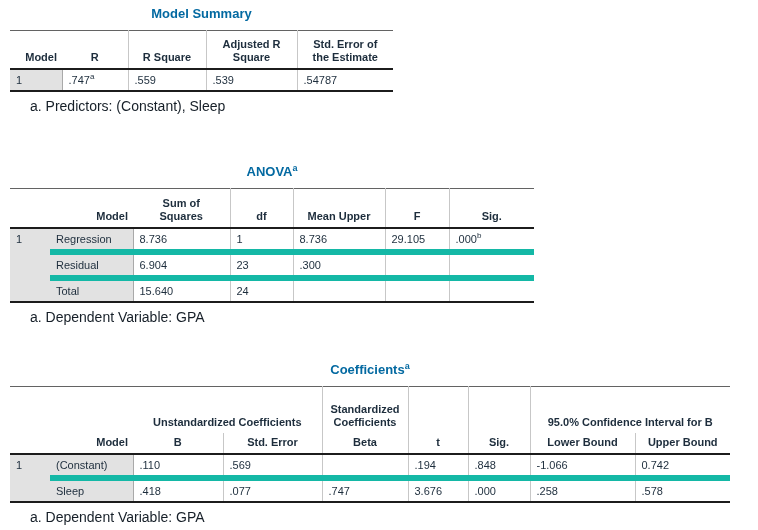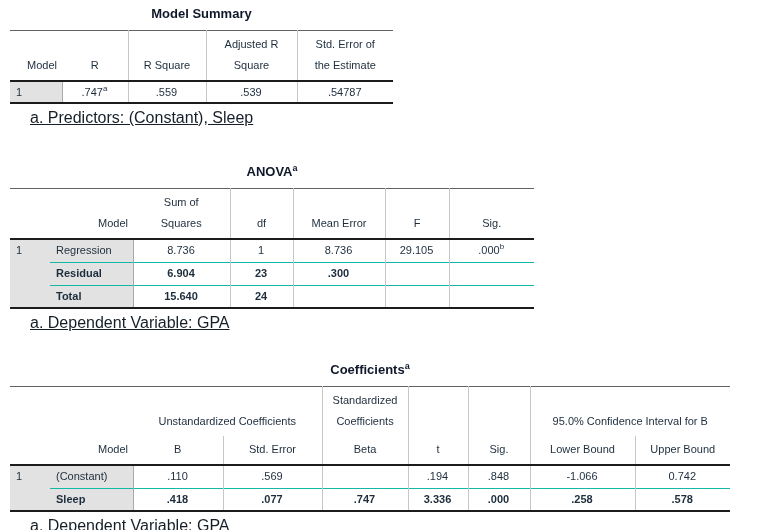--- a/index.html
+++ b/index.html
@@ -14,66 +14,66 @@
   .section { position: absolute; left: 10px; }
   #sec-model-summary { top: 6px; width: 383px; }
   #sec-anova { top: 164px; width: 524px; }
   #sec-coefficients { top: 362px; width: 720px; }
 
   .tbl-title {
     text-align: center;
     font-weight: bold;
     font-size: 13px;
     line-height: 16px;
-    color: #0f172a;
+    color: #0369a1;
     margin-bottom: 8px;
   }
   .tbl-title sup { font-size: 9px; line-height: 0; }
 
   table.spss {
     border-collapse: collapse;
     table-layout: fixed;
     font-size: 11px;
     color: #1d2d3c;
     border-top: 1px solid #636363;
     border-bottom: 2px solid #1c1c1c;
     width: 100%;
   }
   table.spss th {
-    font-weight: normal;
+    font-weight: bold;
     vertical-align: bottom;
     text-align: center;
     padding: 3px 5px 4px 5px;
     white-space: pre-line;
-    line-height: 21px;
+    line-height: 13px;
   }
   table.spss th.left { text-align: right; padding-left: 6px; }
   table.spss td {
     padding: 3px 7px 3px 6px;
     line-height: 14px;
     vertical-align: top;
   }
   .hb { border-bottom: 2px solid #1c1c1c; }
   .vl { border-left: 1px solid #c7c7c7; }
-  .num { text-align: center; }
+  .num { text-align: left; }
   .modelnum {
     background: #e2e2e2;
     text-align: left;
     vertical-align: top;
   }
   .rowlabel {
     background: #e2e2e2;
     text-align: left;
     border-right: 1px solid #a9a9a9;
   }
-  .rsep { border-top: 1px solid #14b8a6; font-weight: bold; }
+  .rsep { border-top: 6px solid #14b8a6; }
   td sup, th sup { font-size: 8px; line-height: 0; vertical-align: super; }
 
   .footnotes { margin-top: 7px; margin-left: 20px; }
-  .footnote { font-size: 16px; line-height: 14px; margin-bottom: 9px; color: #161f28; text-decoration: underline; }
+  .footnote { font-size: 14px; line-height: 14px; margin-bottom: 9px; color: #161f28; }
 
   
   #ms-table thead tr { height: 38px; }
   #ms-table tbody tr { height: 22px; }
   #anova-table thead tr { height: 39px; }
   #anova-table tbody tr { height: 23px; }
   #coef-table thead tr.span-row { height: 46px; }
   #coef-table thead tr.sub-row { height: 18px; }
   #coef-table tbody tr { height: 23px; }
 </style>
@@ -131,21 +131,21 @@
         <col style="width:92px">
         <col style="width:64px">
         <col style="width:85px">
     </colgroup>
     <thead>
       <tr>
         <th class="left hb" colspan="2">Model</th>
         <th class="hb">Sum of
 Squares</th>
         <th class="vl hb">df</th>
-        <th class="vl hb">Mean Error</th>
+        <th class="vl hb">Mean Upper</th>
         <th class="vl hb">F</th>
         <th class="vl hb">Sig.</th>
       </tr>
     </thead>
     <tbody>
       <tr>
         <td class="modelnum" rowspan="3">1</td>
         <td class="rowlabel">Regression</td>
         <td class="num">8.736</td>
         <td class="num vl">1</td>
@@ -223,21 +223,21 @@
         <td class="num vl">.194</td>
         <td class="num vl">.848</td>
         <td class="num vl">-1.066</td>
         <td class="num vl">0.742</td>
       </tr>
       <tr>
         <td class="rowlabel rsep">Sleep</td>
         <td class="num rsep">.418</td>
         <td class="num vl rsep">.077</td>
         <td class="num vl rsep">.747</td>
-        <td class="num vl rsep">3.336</td>
+        <td class="num vl rsep">3.676</td>
         <td class="num vl rsep">.000</td>
         <td class="num vl rsep">.258</td>
         <td class="num vl rsep">.578</td>
       </tr>
     </tbody>
   </table>
   <div class="footnotes">
     <div class="footnote">a. Dependent Variable: GPA</div>
   </div>
 </div>

